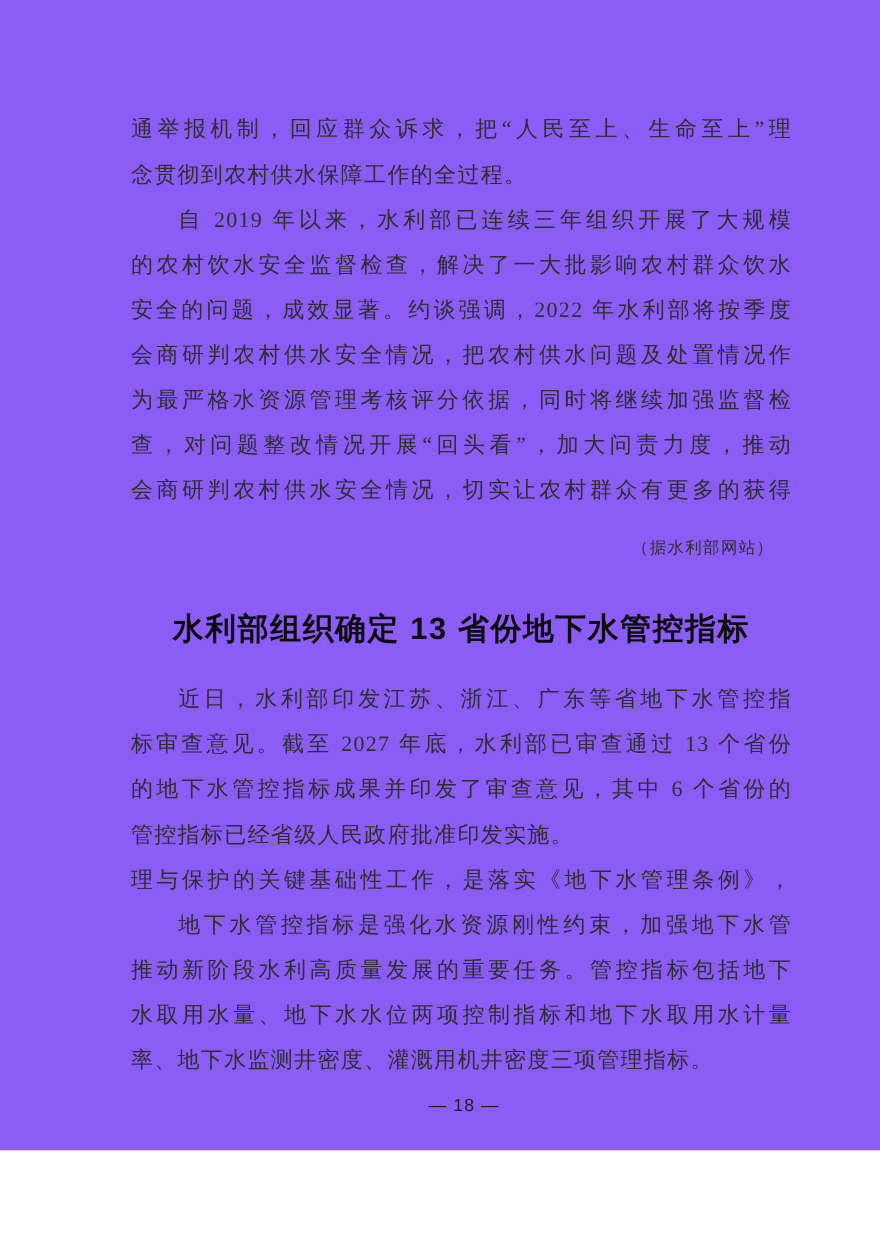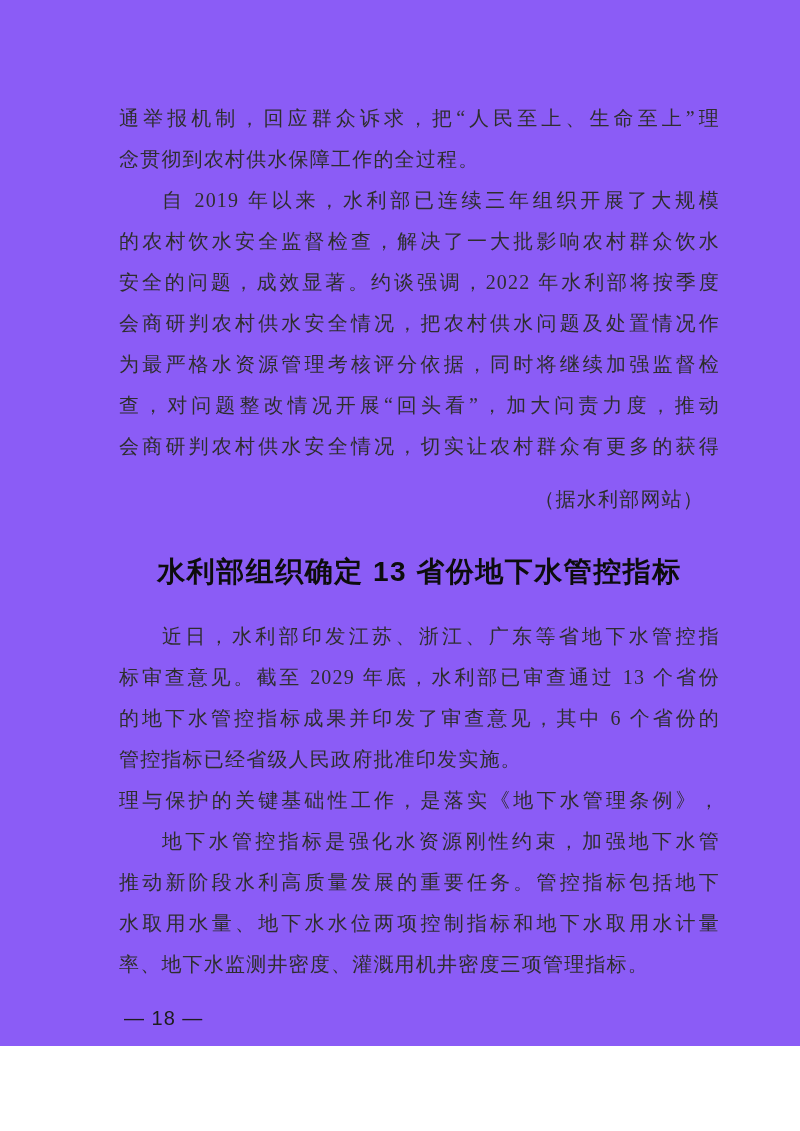--- a/index.html
+++ b/index.html
@@ -30,45 +30,45 @@
     white-space: nowrap;
   }
   .line-last {
     text-align-last: left;
   }
   .line-indent {
     padding-left: 43px;
   }
   .attribution {
     margin-top: 12px;
-    font-size: 20px;
+    font-size: 15px;
     letter-spacing: 1.2px;
     line-height: 41px;
     text-align: right;
     padding-right: 16px;
     color: #2e2e2e;
   }
   .article-title {
     margin: 30px 0 22px 0;
     font-size: 28px;
     line-height: 44px;
     font-weight: bold;
     text-align: center;
     letter-spacing: 1.5px;
     color: #0d0d0d;
     font-family: Liberation Sans, sans-serif;
   }
   .page-footer {
-    margin-top: 23px;
+    margin-top: 11px;
     padding-left: 5px;
-    font-size: 20px;
+    font-size: 16px;
     line-height: 20px;
     letter-spacing: 1px;
     color: #1d1d1d;
-    text-align: left;
+    text-align: center;
     font-family: "Liberation Sans", "DejaVu Sans", sans-serif;
   }
 </style>
 </head>
 <body>
 
 <div class="page">
 
   <section>
     <div class="para">
@@ -85,21 +85,21 @@
         <div class="line">会商研判农村供水安全情况，切实让农村群众有更多的获得</div>
       </div>
     <div class="attribution">（据水利部网站）</div>
   </section>
 
   <h1 class="article-title">水利部组织确定 13 省份地下水管控指标</h1>
 
   <section>
     <div class="para">
         <div class="line line-indent">近日，水利部印发江苏、浙江、广东等省地下水管控指</div>
-        <div class="line">标审查意见。截至 2029 年底，水利部已审查通过 13 个省份</div>
+        <div class="line">标审查意见。截至 2027 年底，水利部已审查通过 13 个省份</div>
         <div class="line">的地下水管控指标成果并印发了审查意见，其中 6 个省份的</div>
         <div class="line line-last">管控指标已经省级人民政府批准印发实施。</div>
       </div>
     <div class="para">
         <div class="line">理与保护的关键基础性工作，是落实《地下水管理条例》，</div>
         <div class="line line-indent">地下水管控指标是强化水资源刚性约束，加强地下水管</div>
         <div class="line">推动新阶段水利高质量发展的重要任务。管控指标包括地下</div>
         <div class="line">水取用水量、地下水水位两项控制指标和地下水取用水计量</div>
         <div class="line line-last">率、地下水监测井密度、灌溉用机井密度三项管理指标。</div>
       </div>

